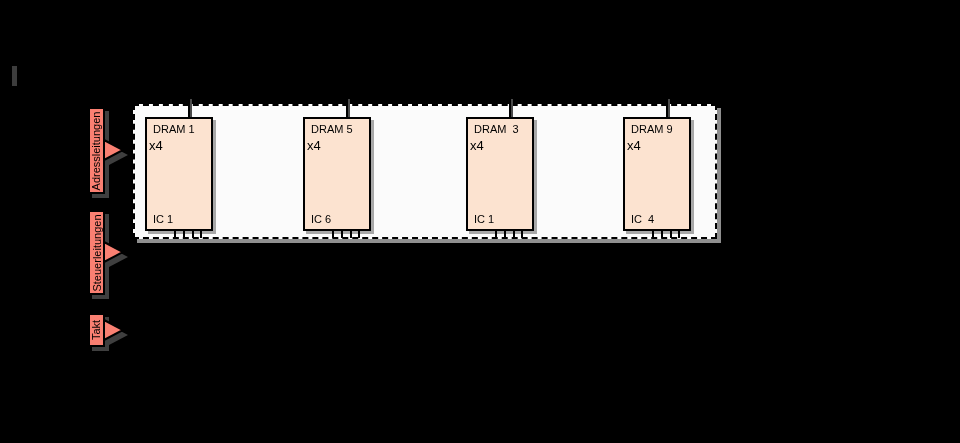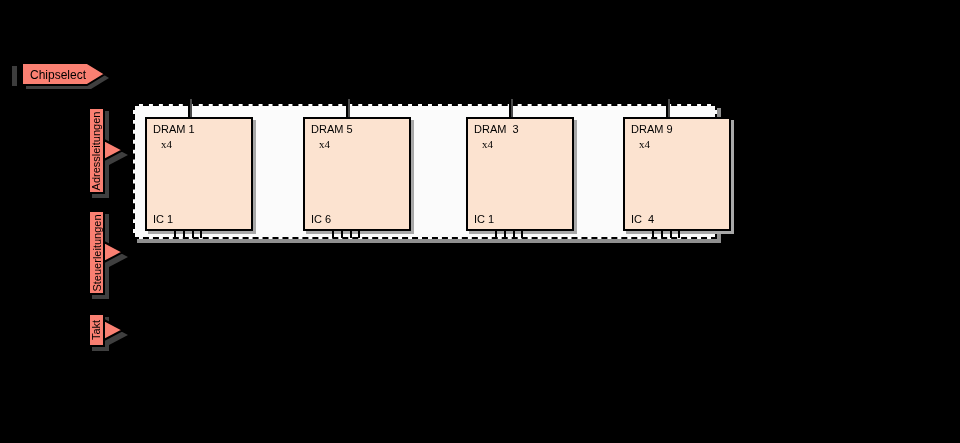--- a/index.html
+++ b/index.html
@@ -60,37 +60,37 @@
     position: absolute; left: 133px; top: 104px;
     width: 584px; height: 135px;
     box-sizing: border-box;
     background: #fbfbfb;
     border: 2px dashed #000;
     box-shadow: 4px 4px 0 #8f8f8f;
   }
   
   .chip {
     position: absolute; top: 117px;
-    width: 108px; height: 114px;
+    width: 68px; height: 114px;
     box-sizing: border-box;
     background: #fce3d0;
     border: 2px solid #000;
     box-shadow: 3px 3px 0 #a8a8a8;
   }
   .chip-1 { left: 145px; }
   .chip-2 { left: 303px; }
   .chip-3 { left: 466px; }
   .chip-4 { left: 623px; }
   .chip .chip-title {
     position: absolute; left: 6px; top: 4px;
     font-size: 11px; color: #000; white-space: pre;
   }
   .chip .chip-sub {
-    position: absolute; left: 14px; top: 19px;
-    font-size: 11px; color: #000; white-space: pre; font-family: Liberation Serif, serif;
+    position: absolute; left: 2px; top: 19px;
+    font-size: 13px; color: #000; white-space: pre;
   }
   .chip .chip-ic {
     position: absolute; left: 6px; bottom: 4px;
     font-size: 11px; color: #000; white-space: pre; text-align: right;
   }
   
   .wire {
     position: absolute; top: 97px;
     width: 2px; height: 22px;
     background: #000;
@@ -106,27 +106,20 @@
     background: #000;
   }
 </style>
 </head>
 <body>
 
 <div id="stage">
 
   <div class="edge-stub"></div>
 
-  <div class="pennant">
-    <svg width="94" height="30" viewBox="0 0 94 30">
-      <polygon points="6,6 71,6 89,17 71,28 6,28" fill="#3f3f3f"></polygon>
-      <polygon points="2,2 67,2 85,13 67,24 2,24" fill="#fa8072" stroke="#000" stroke-width="2"></polygon>
-    </svg>
-    <div class="pennant-text">Chipselect</div>
-  </div>
 
   <div class="vlabel vlabel-adress">
     <span>Adressleitungen</span>
   </div>
   <svg class="tri tri-adress" width="30" height="31" viewBox="0 0 30 31">
     <polygon points="6,7 25,17 6,27" fill="#3f3f3f"></polygon>
     <polygon points="1,2 20,12 1,22" fill="#fa8072" stroke="#000" stroke-width="2"></polygon>
   </svg>
 
   <div class="vlabel vlabel-steuer">

